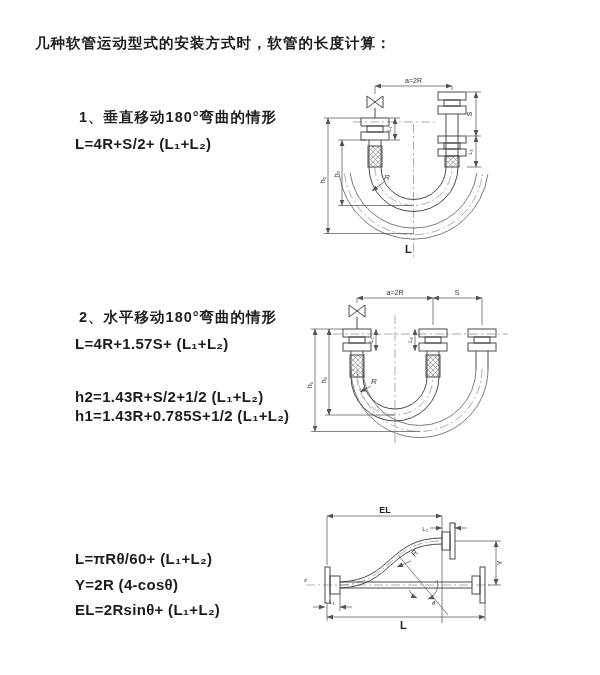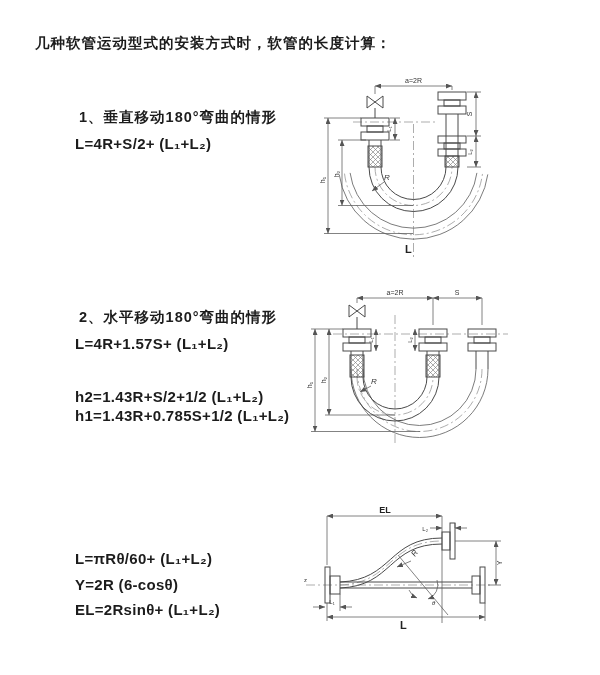--- a/index.html
+++ b/index.html
@@ -221,21 +221,21 @@
       <line class="dim" x1="26" y1="44" x2="26" y2="130" marker-start="url(#m2)" marker-end="url(#m2)"></line>
       <text class="lbl" transform="rotate(-90 23 95)" x="23" y="95" text-anchor="middle">h₂</text>
     </g>
     <g>
       <line class="dim" x1="68" y1="101" x2="57" y2="107" marker-end="url(#m2)"></line>
       <text class="ital" x="68" y="99">R</text>
     </g>
   </svg>
 
   <div class="formula f3-1">L=πRθ/60+ (L₁+L₂)</div>
-  <div class="formula f3-2">Y=2R (6-cosθ)</div>
+  <div class="formula f3-2">Y=2R (4-cosθ)</div>
   <div class="formula f3-3">EL=2Rsinθ+ (L₁+L₂)</div>
 
   <svg class="dwg dwg3" width="297" height="145" viewBox="0 0 297 145">
     <defs>
       <marker id="m3" markerWidth="6" markerHeight="5" refX="6" refY="2.5" orient="auto-start-reverse" markerUnits="userSpaceOnUse">
         <path d="M0,0 L6,2.5 L0,5 Z" fill="#555"></path>
       </marker>
     </defs>
     <g>
       <line class="cl" x1="8" y1="80" x2="195" y2="80"></line>

